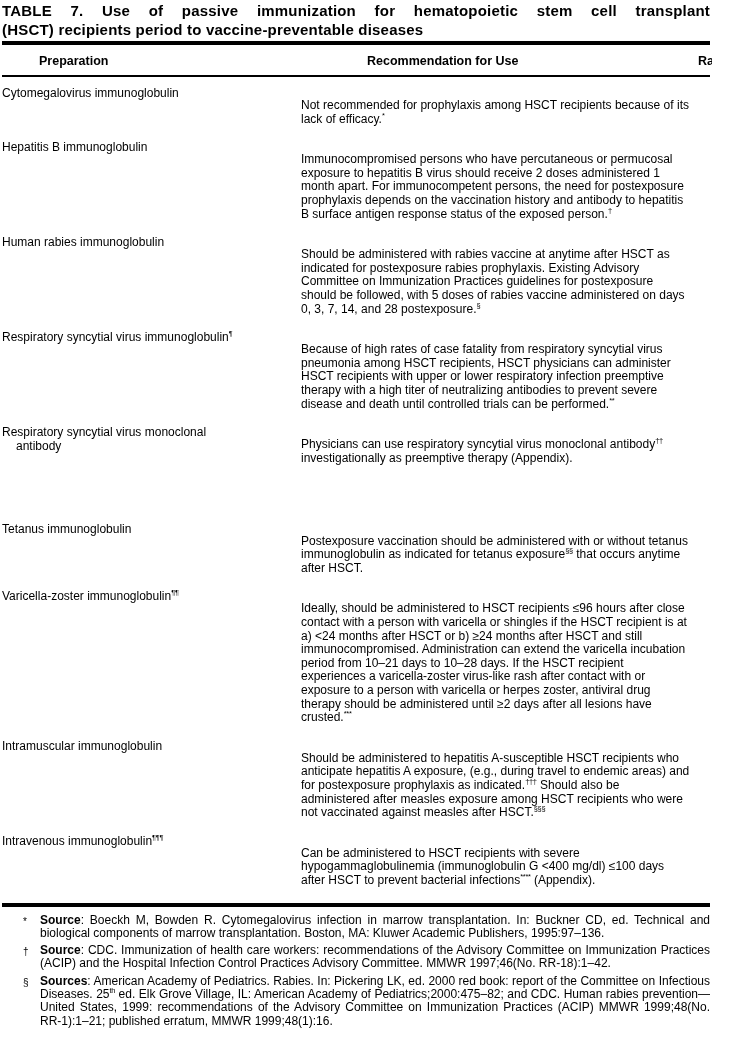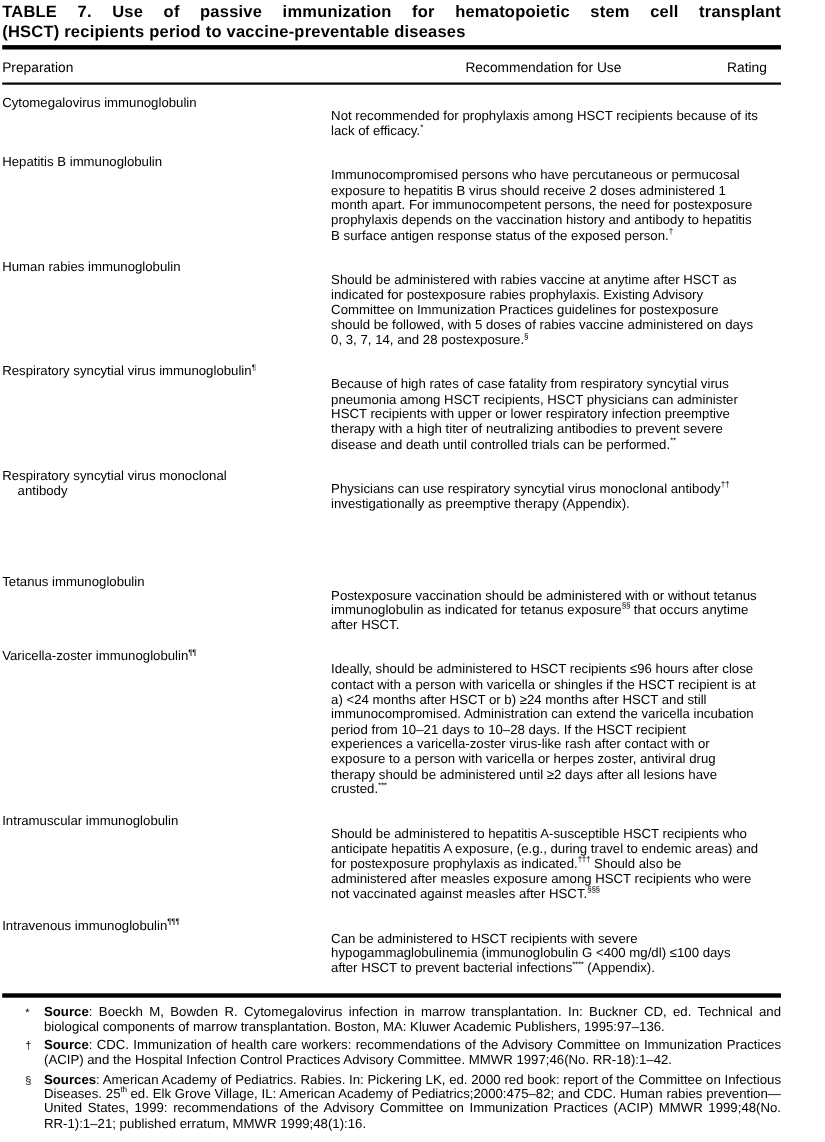--- a/index.html
+++ b/index.html
@@ -19,25 +19,26 @@
     font-size: 15px;
     line-height: 18.5px;
     letter-spacing: 0.2px;
   }
   .title-line-1 { text-align: justify; text-align-last: justify; }
   .rule-thick { height: 4px; background: #000; margin-top: 2px; }
   .rule-thin  { height: 2px; background: #000; }
   .header-row {
     display: grid;
     grid-template-columns: 251px 405px 1fr;
-    font-weight: normal;
+    font-weight: bold;
     font-size: 12.5px;
     padding: 9px 0 7px 0;
+    margin-left: 37px;
   }
-  .header-rec { padding-left: 77px; text-align: center; }
+  .header-rec { padding-left: 77px; }
   .header-rating { padding-left: 3px; }
   .tbody {
     padding-top: 10px;
     font-size: 12px;
     line-height: 13.6px;
   }
   .row {
     display: grid;
     grid-template-columns: 251px 405px 1fr;
     margin-bottom: 15px;

